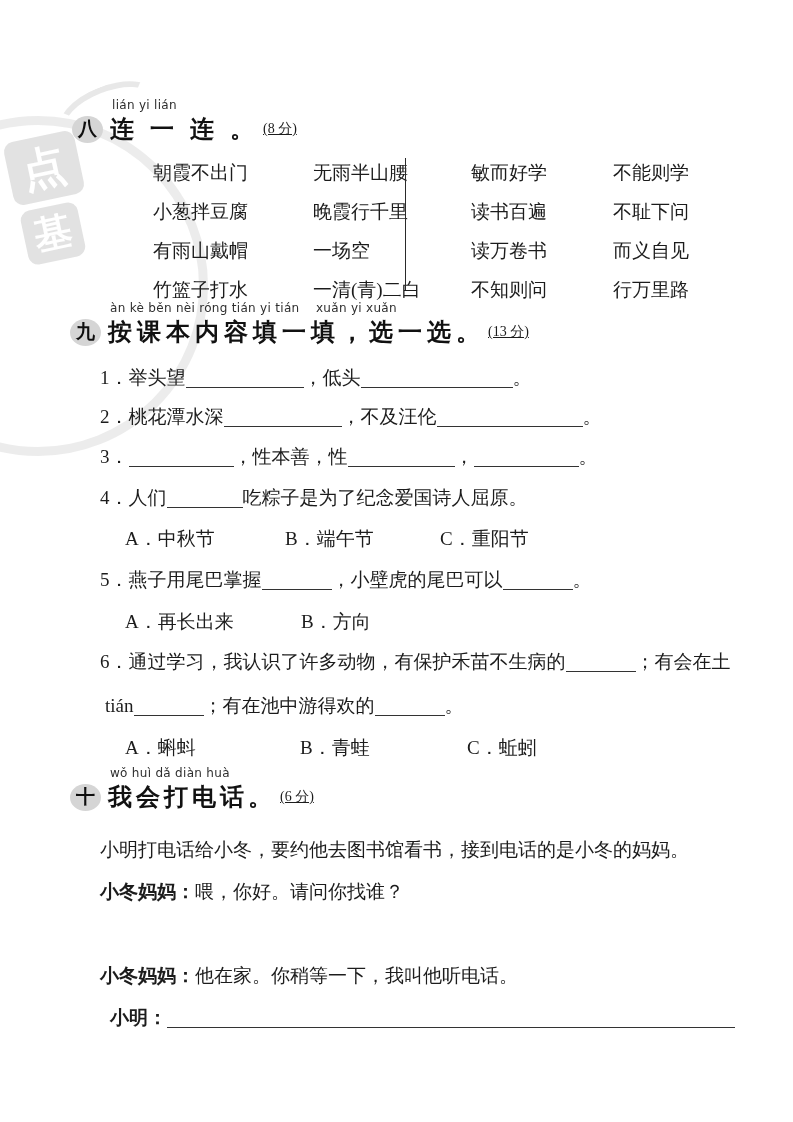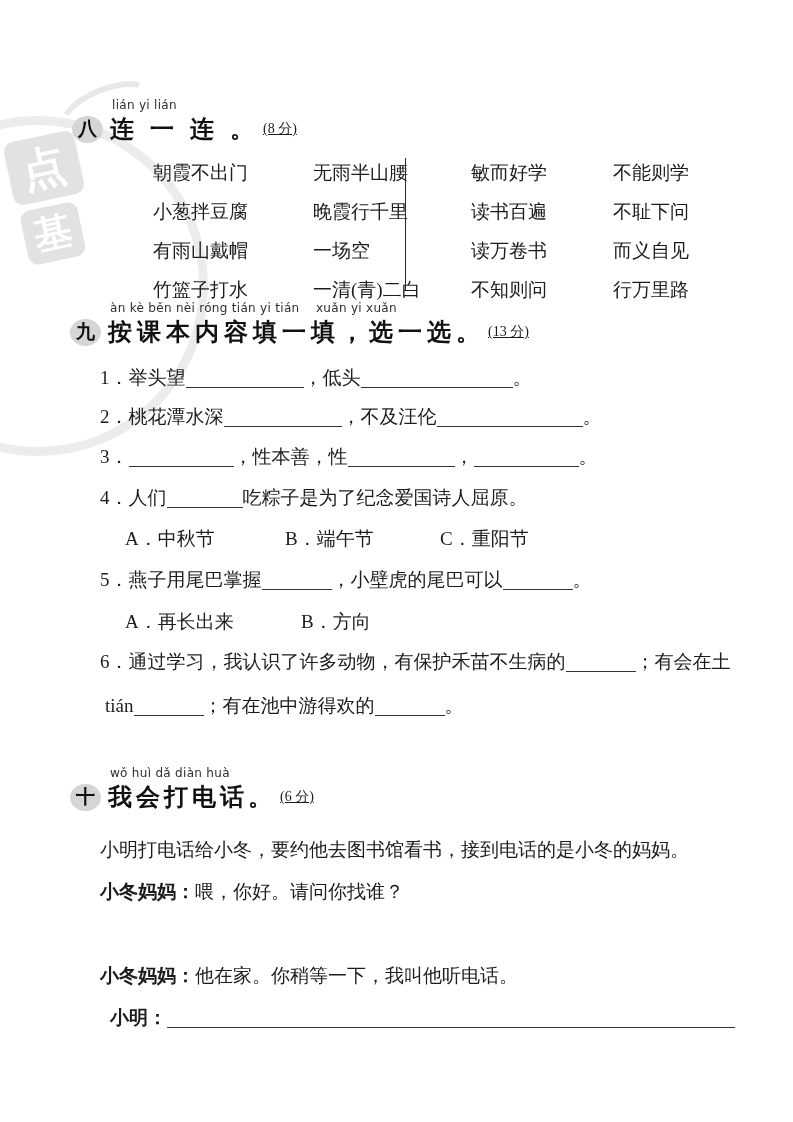--- a/index.html
+++ b/index.html
@@ -125,20 +125,23 @@
   <div class="line" style="left:125px; top:610px;">
     <span class="opt" style="width:176px;">A．再长出来</span><span class="opt">B．方向</span>
   </div>
 
   <div class="line" style="left:100px; top:650px;">
     <span>6．</span><span>通过学习，我认识了许多动物，有保护禾苗不生病的</span><span class="blank" style="width:70px;"></span><span>；有会在土</span>
   </div>
   <div class="line" style="left:105px; top:694px;">
     <span>tián</span><span class="blank" style="width:70px;"></span><span>；有在池中游得欢的</span><span class="blank" style="width:70px;"></span><span>。</span>
   </div>
+  <div class="line" style="left:125px; top:736px;">
+    <span class="opt" style="width:175px;">A．蝌蚪</span><span class="opt" style="width:167px;">B．青蛙</span><span class="opt">C．蚯蚓</span>
+  </div>
 
   <div class="sec-head" style="left:70px; top:766px;">
     <div class="pinyin">wǒ huì dǎ diàn huà</div>
     <div class="title-line">
       <span class="badge">十</span>
       <span class="title sp4">我会打电话。</span>
       <span class="score">(6 分)</span>
     </div>
   </div>
 

